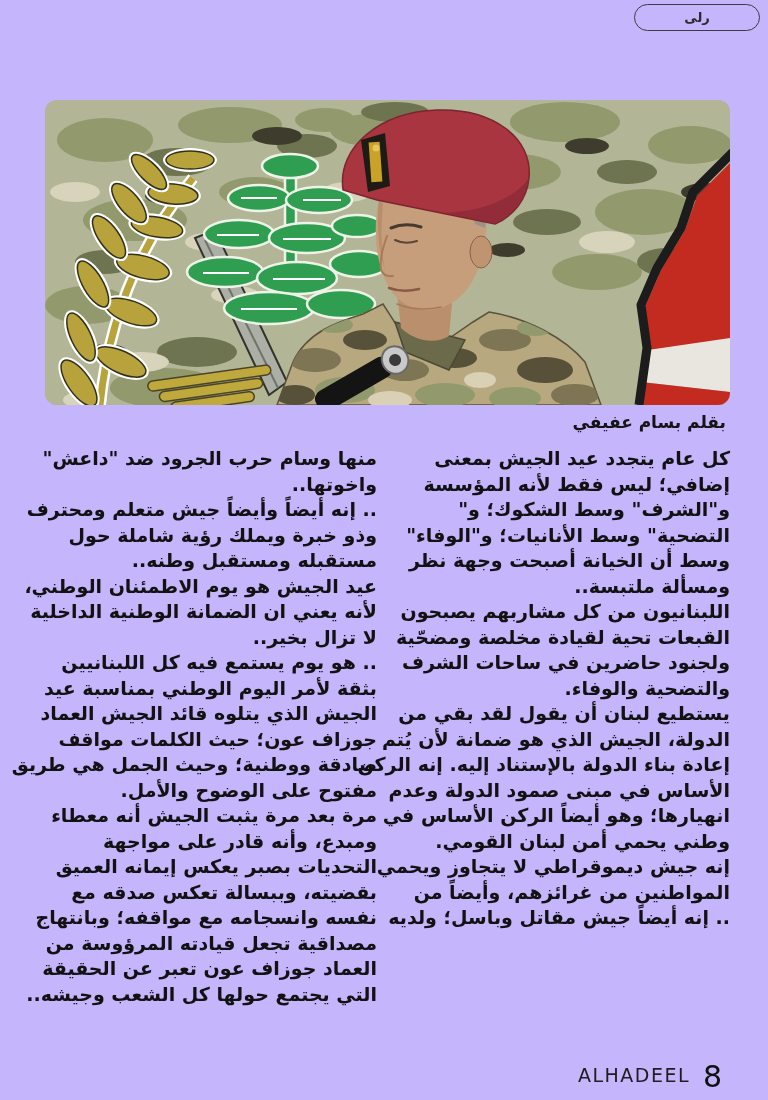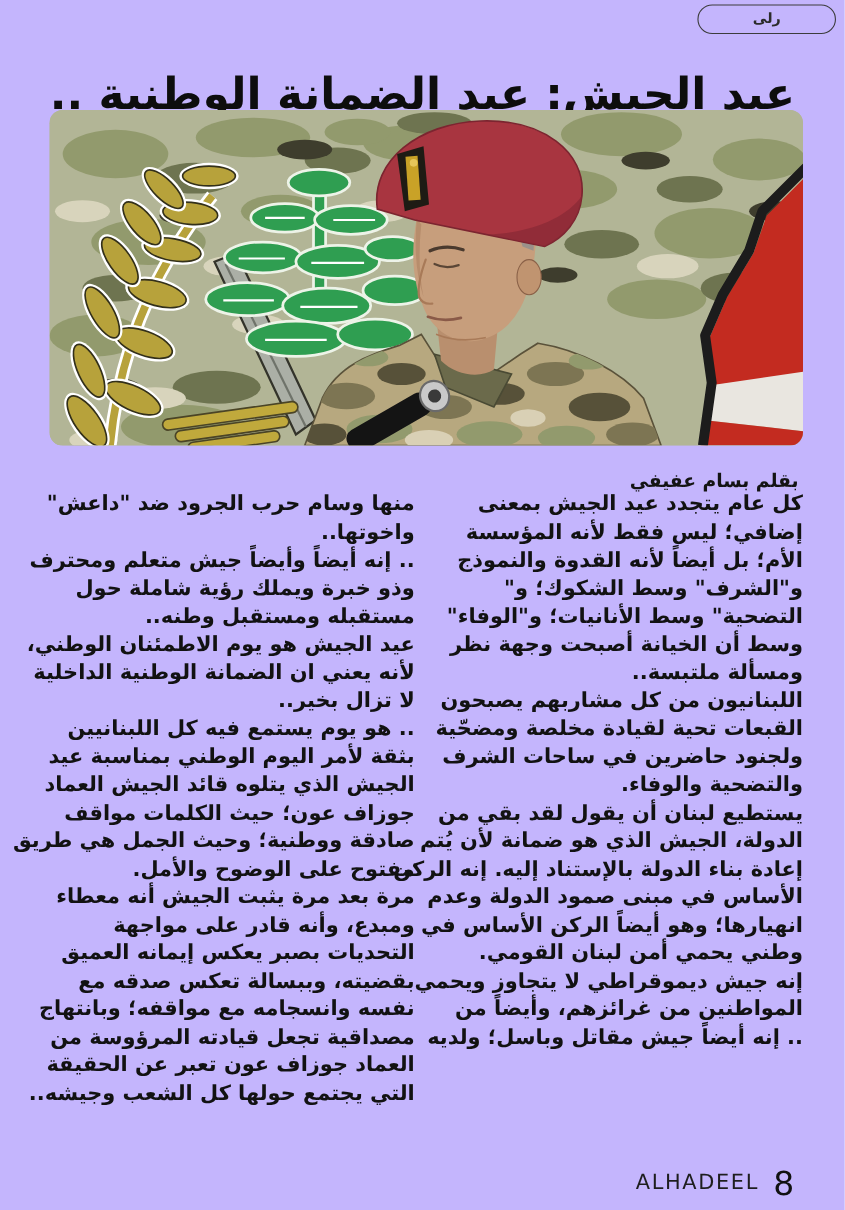--- a/index.html
+++ b/index.html
@@ -10,21 +10,21 @@
     border:1.6px solid #3c3c3c;border-radius:14px;display:flex;align-items:center;
     justify-content:center;font-size:13px;color:#2b2b2b;font-weight:bold;direction:rtl;}
 
   .title{position:absolute;top:36px;left:20px;right:20px;text-align:center;
     direction:rtl;font-size:40px;font-weight:bold;color:#0d0d0d;letter-spacing:-1px;}
 
   .photo{position:absolute;top:100px;left:45px;width:685px;height:305px;
     border-radius:12px;overflow:hidden;background:#b2b596;}
   .photo svg{display:block;width:685px;height:305px;}
 
-  .byline{position:absolute;top:428px;right:42px;direction:rtl;
+  .byline{position:absolute;top:412px;right:42px;direction:rtl;
     font-size:17px;font-weight:bold;color:#141414;}
 
   .columns{position:absolute;top:446px;right:38px;left:38px;direction:rtl;
     display:flex;gap:14px;}
   .col{flex:1;min-width:0;}
   .col .line{font-size:19px;line-height:25.5px;font-weight:bold;color:#121212;
     text-align:right;white-space:nowrap;direction:rtl;}
 
   .footer-mag{position:absolute;bottom:14px;right:78px;font-size:19px;
     letter-spacing:1.5px;color:#1e1e1e;}
@@ -32,21 +32,20 @@
 </style>
 </head>
 <body>
 
 <div class="page">
 
   <div class="logo-pill">
     <span>رلى</span>
   </div>
 
-  <h1 class="title">عيد الجيش: عيد الضمانة الوطنية ..</h1>
 
   <div class="photo">
     <svg viewBox="0 0 685 305">
 
       <g>
         <rect x="0" y="0" width="685" height="305" fill="#b2b596"></rect>
         <g fill="#929a6d">
           <ellipse cx="60" cy="40" rx="48" ry="22"></ellipse>
             <ellipse cx="185" cy="25" rx="52" ry="18"></ellipse>
           <ellipse cx="325" cy="30" rx="40" ry="16"></ellipse>
@@ -249,21 +248,20 @@
       </g>
     </svg>
   </div>
 
   <div class="byline">بقلم بسام عفيفي</div>
 
   <div class="columns">
     <div class="col">
         <div class="line">كل عام يتجدد عيد الجيش بمعنى</div>
         <div class="line">إضافي؛ ليس فقط لأنه المؤسسة</div>
-        <div class="line">الأم؛ بل أيضاً لأنه القدوة والنموذج</div>
         <div class="line">و"الشرف" وسط الشكوك؛ و"</div>
         <div class="line">التضحية" وسط الأنانيات؛ و"الوفاء"</div>
         <div class="line">وسط أن الخيانة أصبحت وجهة نظر</div>
         <div class="line">ومسألة ملتبسة..</div>
         <div class="line">اللبنانيون من كل مشاربهم يصبحون</div>
         <div class="line">القبعات تحية لقيادة مخلصة ومضحّية</div>
         <div class="line">ولجنود حاضرين في ساحات الشرف</div>
         <div class="line">والتضحية والوفاء.</div>
         <div class="line">يستطيع لبنان أن يقول لقد بقي من</div>
         <div class="line">الدولة، الجيش الذي هو ضمانة لأن يُتم</div>

